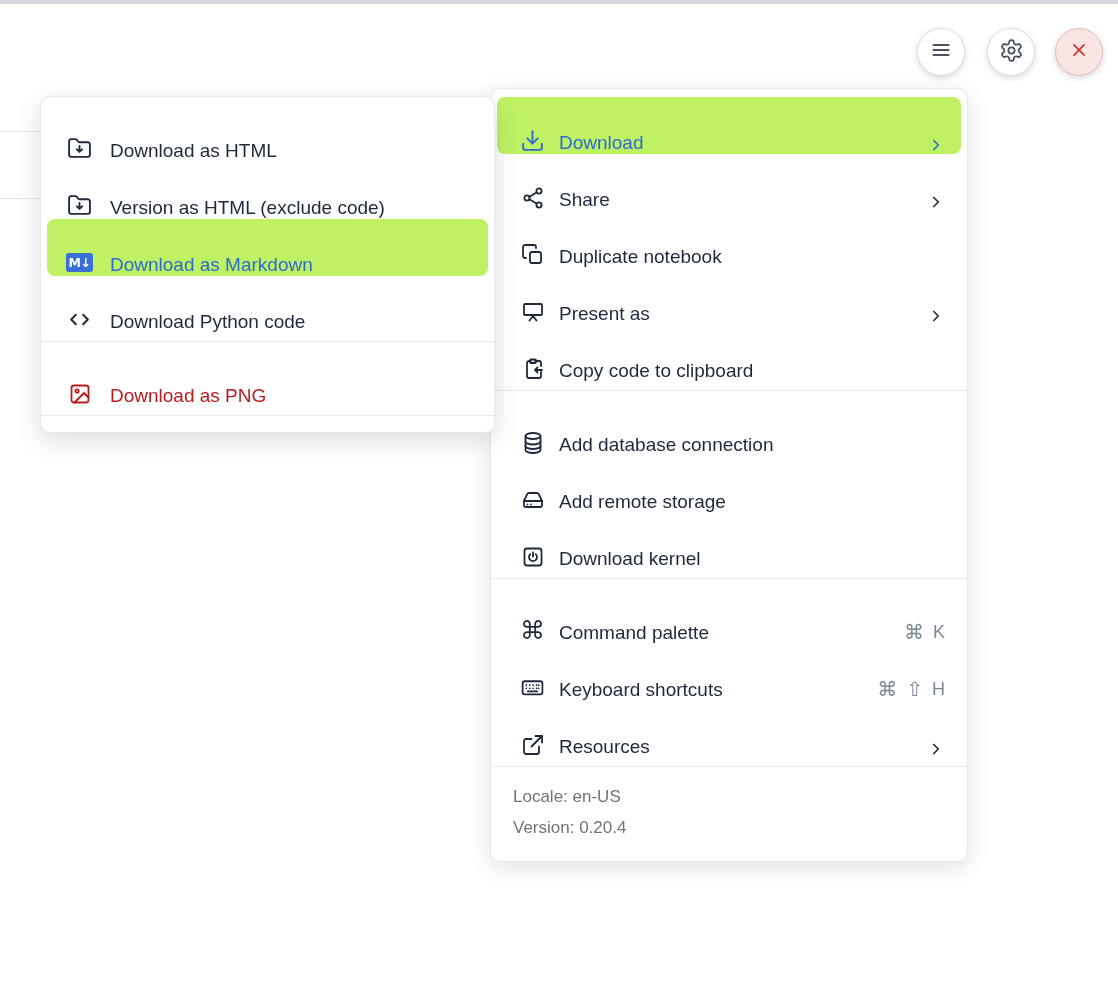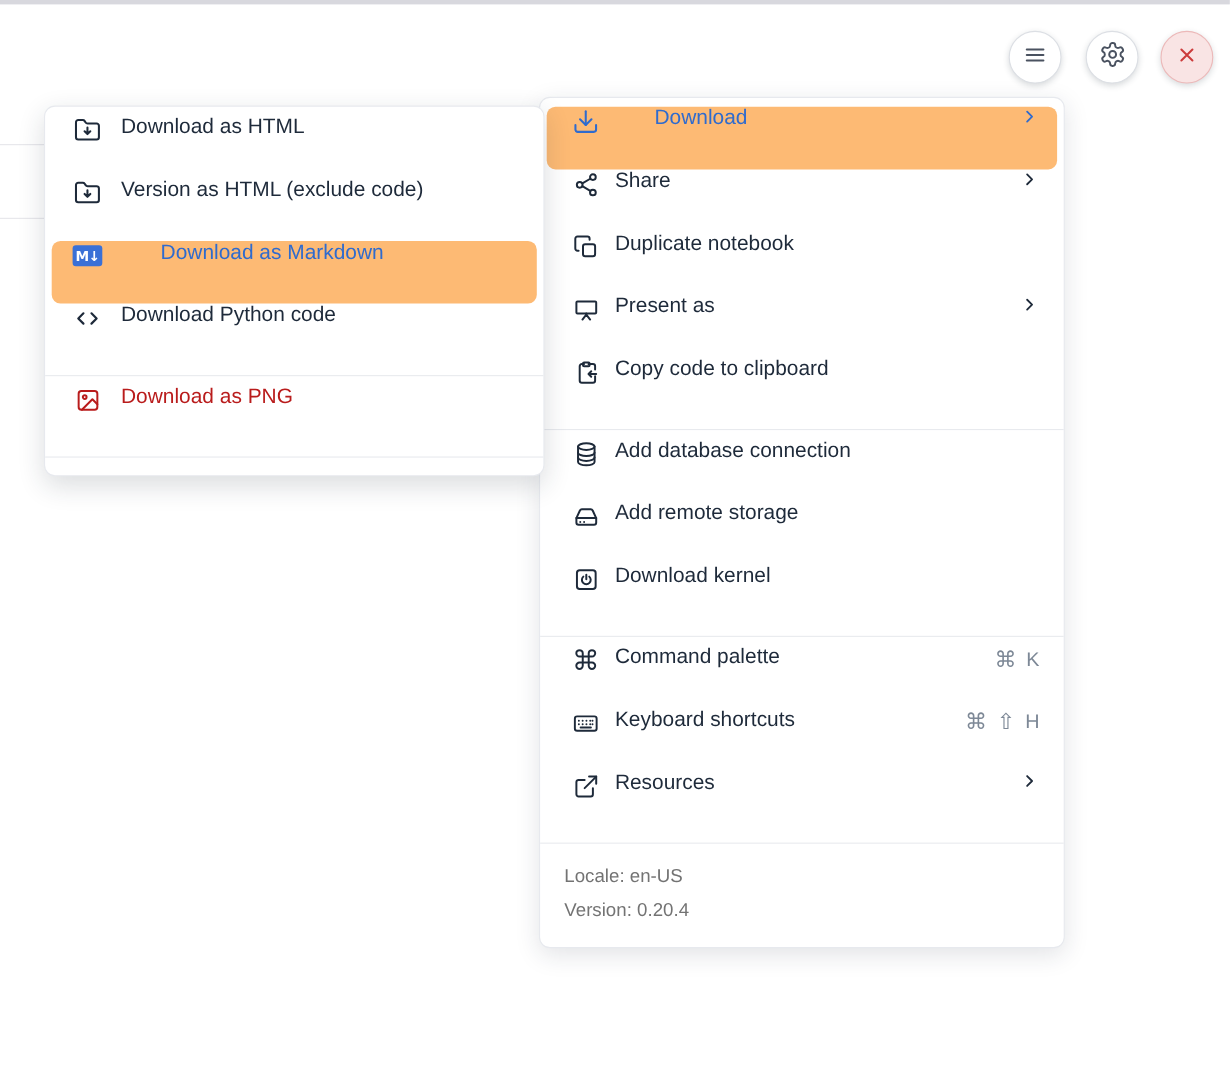--- a/index.html
+++ b/index.html
@@ -29,26 +29,26 @@
   
   .panel{
     position:absolute;background:#ffffff;border:1px solid #e7e9ee;border-radius:10px;
     box-shadow:0 6px 22px rgba(30,42,58,.13);
     box-sizing:border-box;padding:8px 0;
   }
   .panel.main-menu{left:490px;top:88px;width:478px;z-index:1;}
   .panel.submenu{left:40px;top:96px;width:455px;z-index:2;box-shadow:0 8px 24px rgba(30,42,58,.16);}
 
   .mi{
-    display:flex;align-items:flex-start;height:57px;margin:0 6px;
+    display:flex;align-items:flex-end;height:57px;margin:0 6px;
     padding:0 16px 0 22px;border-radius:8px;font-size:19px;color:#1e2a3a;
     cursor:default;box-sizing:border-box;
   }
   .submenu .mi{padding:0 16px 0 19px;}
-  .mi.active{background:#fdba74;color:#2f6bce;gap:36px;}
+  .mi.active{background:#bef264;color:#2f6bce;}
   .mi.disabled{color:#b91c1c;}
   .mi .ic{width:27px;height:27px;display:flex;align-items:center;justify-content:center;margin-right:13px;flex:none;}
   .submenu .mi .ic{margin-right:17px;}
   .mi .ic svg{display:block;}
   .mi .lbl{white-space:nowrap;}
   .mi .right{margin-left:auto;display:flex;align-items:center;}
   .shortcut{display:flex;align-items:center;gap:9px;color:#7d8896;font-size:18px;}
   .shortcut .glyph{font-size:20px;}
   .cmd-glyph{font-size:25px;line-height:1;font-family:"DejaVu Sans",sans-serif;}
   .divider{height:1px;background:#e8eaee;margin:8px 0;}

